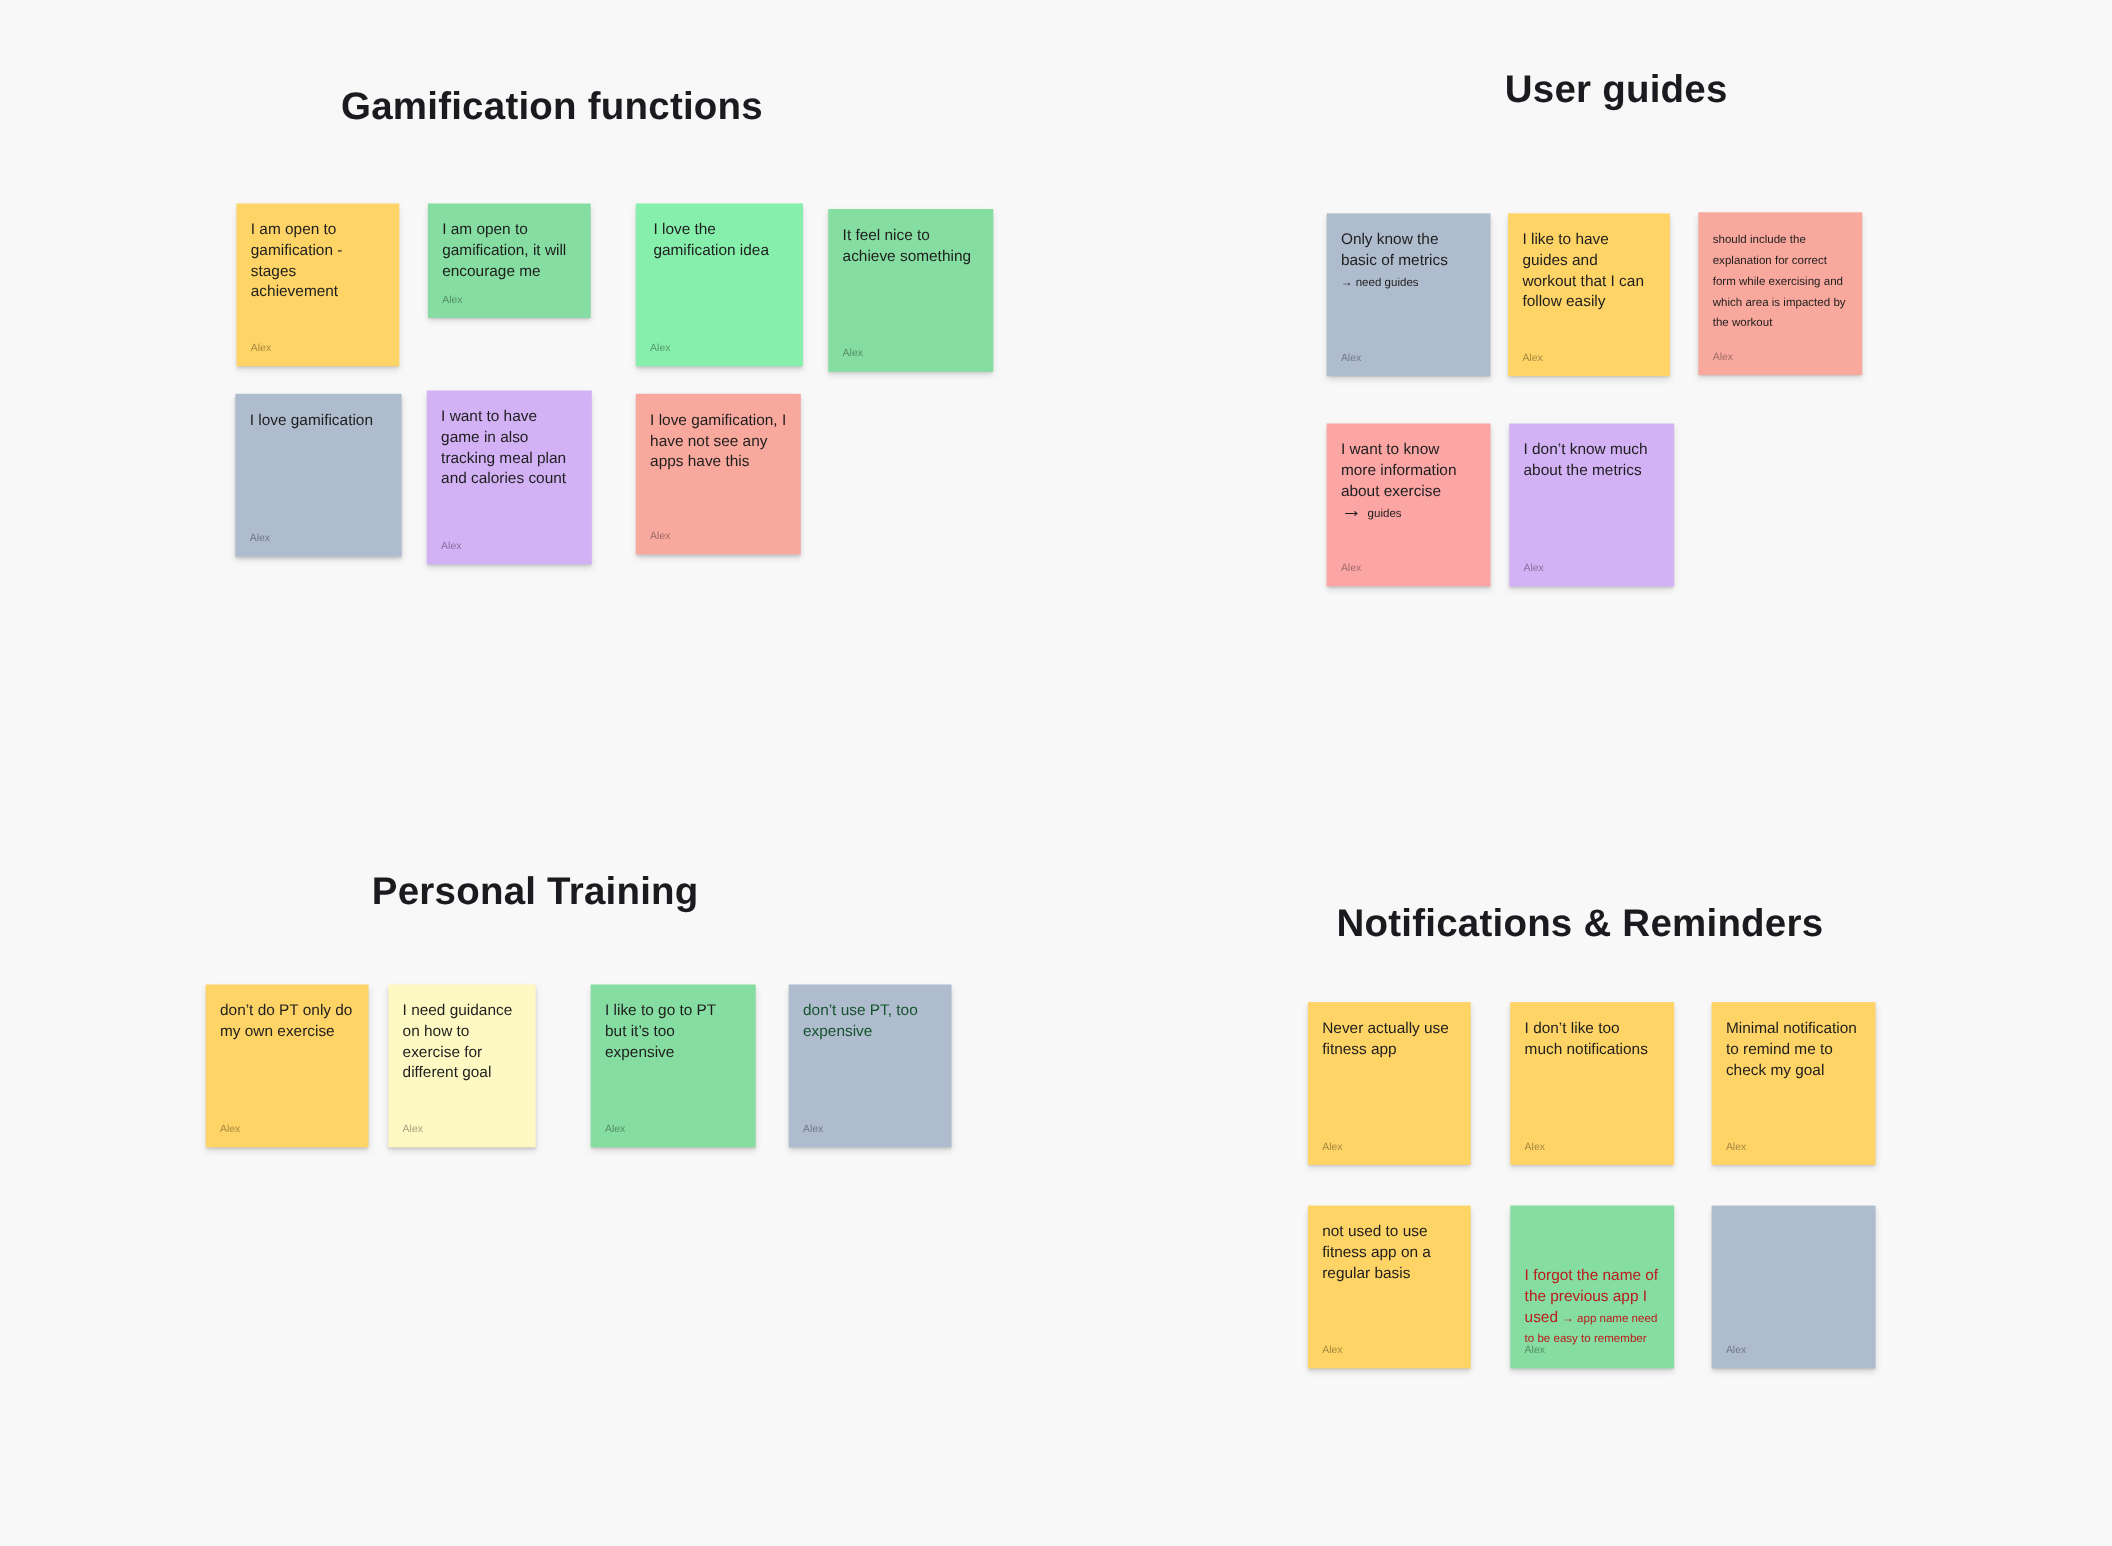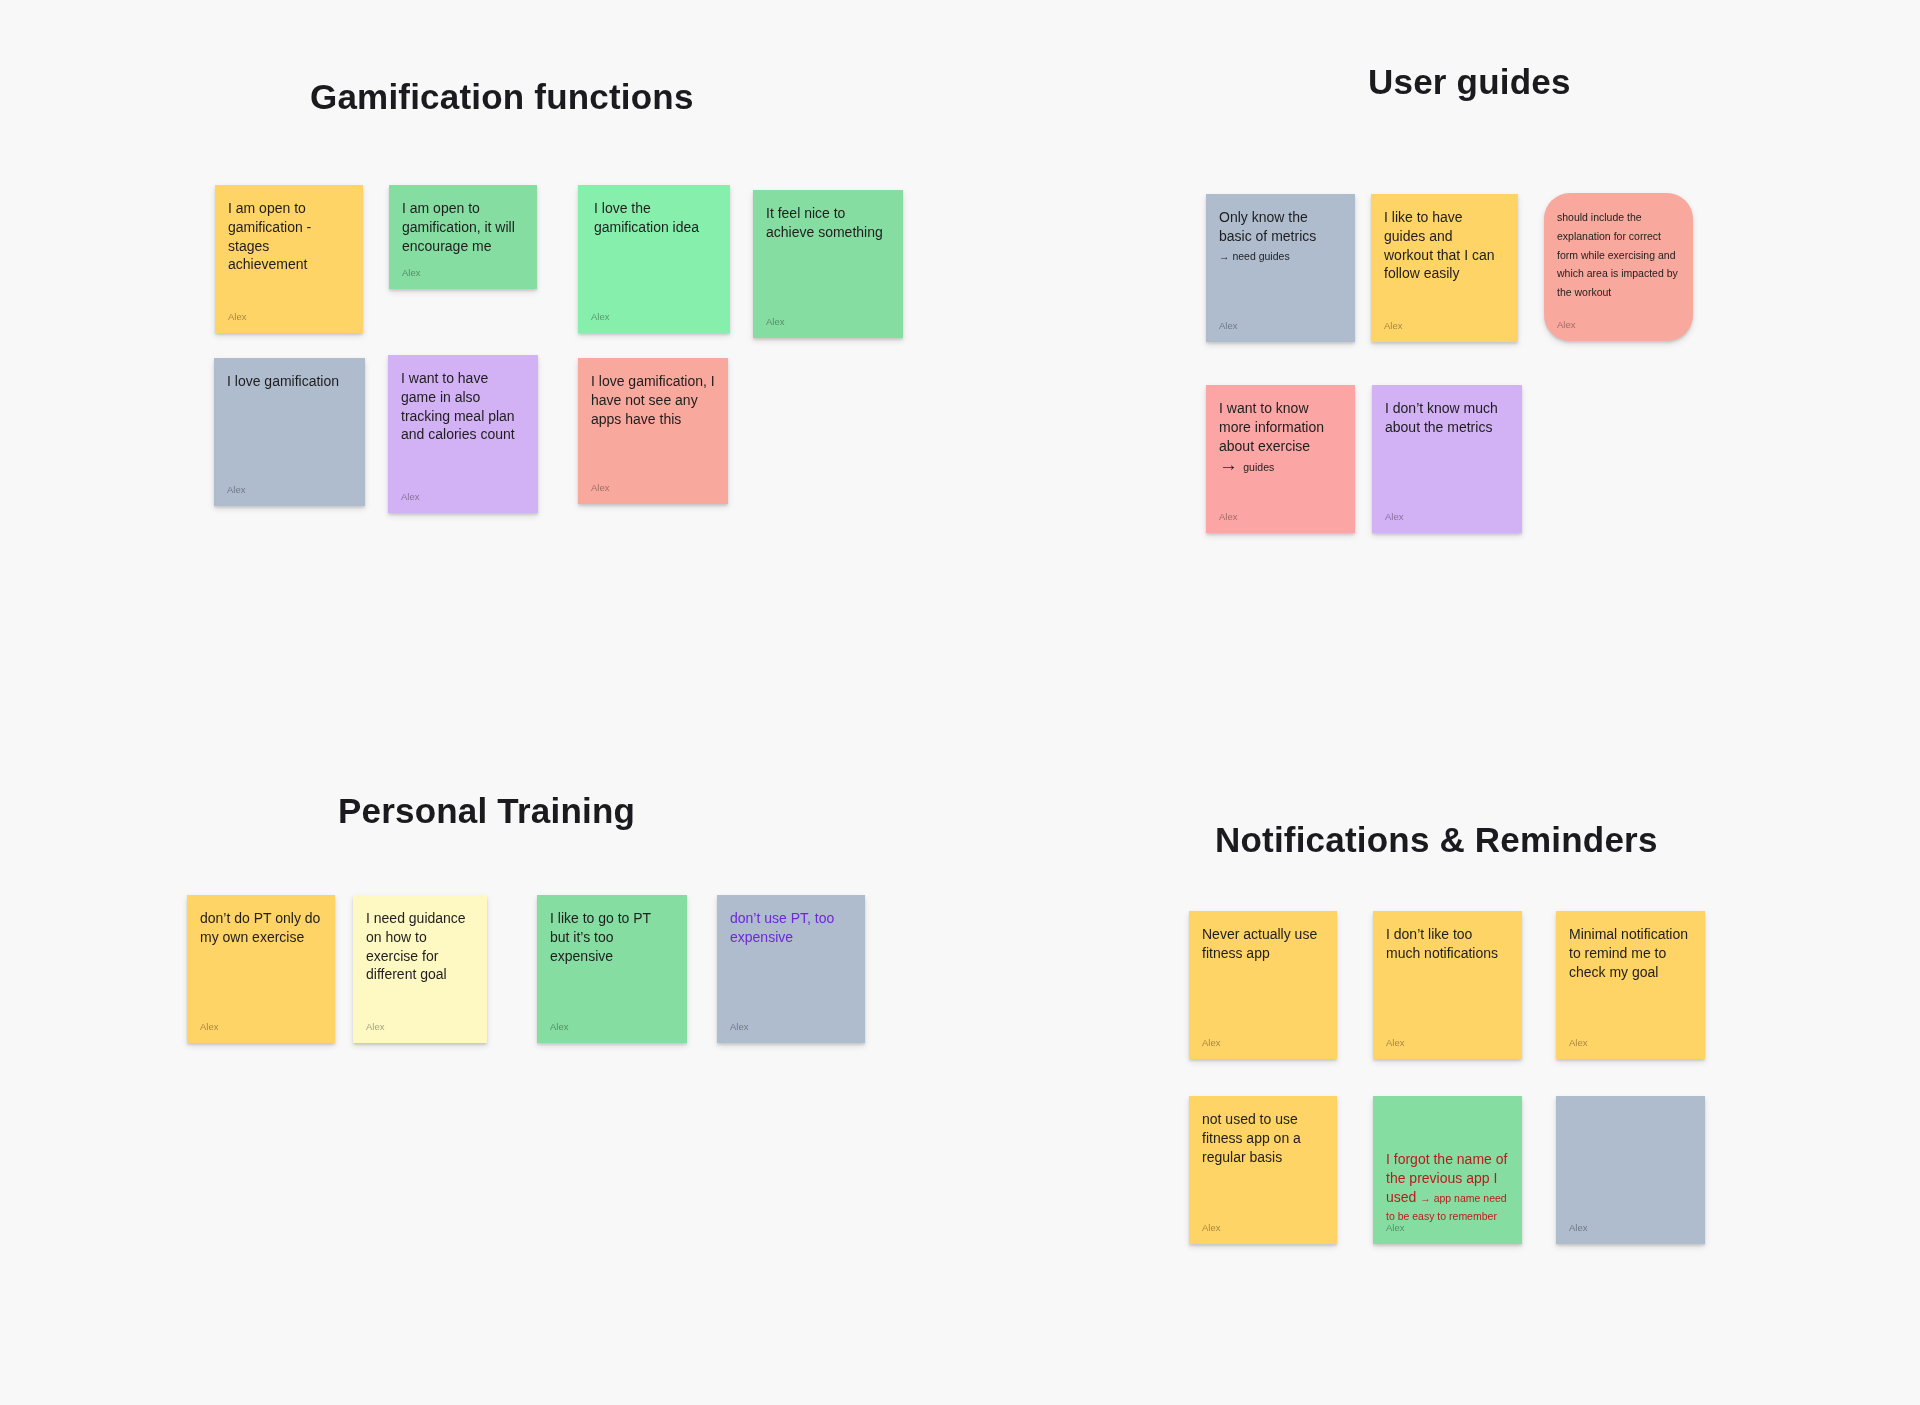--- a/index.html
+++ b/index.html
@@ -87,21 +87,21 @@
       <div class="note-author" style="color: rgba(0, 0, 0, 0.38);">Alex</div>
     </div>
     <div class="note" style="left: 1206px; top: 194px; width: 149px; height: 148px; background: rgb(175, 188, 206);">
       <div class="note-text" style="color: rgb(30, 30, 30);"><span class="seg-normal">Only know the basic of metrics</span><br><span class="seg-small">→ need guides</span></div>
       <div class="note-author" style="color: rgba(0, 0, 0, 0.38);">Alex</div>
     </div>
     <div class="note" style="left: 1371px; top: 194px; width: 147px; height: 148px; background: rgb(255, 212, 102);">
       <div class="note-text" style="color: rgb(30, 30, 30);"><span class="seg-normal">I like to have guides and workout that I can follow easily</span></div>
       <div class="note-author" style="color: rgba(0, 0, 0, 0.38);">Alex</div>
     </div>
-    <div class="note" style="left: 1544px; top: 193px; width: 149px; height: 148px; background: rgb(248, 168, 157); border-radius: 26px;">
+    <div class="note" style="left: 1544px; top: 193px; width: 149px; height: 148px; background: rgb(248, 168, 157);">
       <div class="note-text" style="color: rgb(30, 30, 30);"><span class="seg-small">should include the explanation for correct form while exercising and which area is impacted by the workout</span></div>
       <div class="note-author" style="color: rgba(0, 0, 0, 0.38);">Alex</div>
     </div>
     <div class="note" style="left: 1206px; top: 385px; width: 149px; height: 148px; background: #fca5a5;">
       <div class="note-text" style="color: rgb(30, 30, 30);"><span class="seg-normal">I want to know more information about exercise</span><br><span class="seg-arrow">→ </span><span class="seg-small">guides</span></div>
       <div class="note-author" style="color: rgba(0, 0, 0, 0.38);">Alex</div>
     </div>
     <div class="note" style="left: 1372px; top: 385px; width: 150px; height: 148px; background: rgb(210, 177, 245);">
       <div class="note-text" style="color: rgb(30, 30, 30);"><span class="seg-normal">I don’t know much about the metrics</span></div>
       <div class="note-author" style="color: rgba(0, 0, 0, 0.38);">Alex</div>
@@ -112,21 +112,21 @@
     </div>
     <div class="note" style="left: 353px; top: 895px; width: 134px; height: 148px; background: #fef9c3;">
       <div class="note-text" style="color: rgb(30, 30, 30);"><span class="seg-normal">I need guidance on how to exercise for different goal</span></div>
       <div class="note-author" style="color: rgba(0, 0, 0, 0.38);">Alex</div>
     </div>
     <div class="note" style="left: 537px; top: 895px; width: 150px; height: 148px; background: rgb(133, 221, 161);">
       <div class="note-text" style="color: rgb(30, 30, 30);"><span class="seg-normal">I like to go to PT but it’s too expensive</span></div>
       <div class="note-author" style="color: rgba(0, 0, 0, 0.38);">Alex</div>
     </div>
     <div class="note" style="left: 717px; top: 895px; width: 148px; height: 148px; background: rgb(175, 188, 206);">
-      <div class="note-text" style="color: #6d28d9;"><span class="seg-normal">don’t use PT, too expensive</span></div>
+      <div class="note-text" style="color: #14532d;"><span class="seg-normal">don’t use PT, too expensive</span></div>
       <div class="note-author" style="color: rgba(0, 0, 0, 0.38);">Alex</div>
     </div>
     <div class="note" style="left: 1189px; top: 911px; width: 148px; height: 148px; background: rgb(255, 212, 102);">
       <div class="note-text" style="color: rgb(30, 30, 30);"><span class="seg-normal">Never actually use fitness app</span></div>
       <div class="note-author" style="color: rgba(0, 0, 0, 0.38);">Alex</div>
     </div>
     <div class="note" style="left: 1373px; top: 911px; width: 149px; height: 148px; background: rgb(255, 212, 102);">
       <div class="note-text" style="color: rgb(30, 30, 30);"><span class="seg-normal">I don’t like too much notifications</span></div>
       <div class="note-author" style="color: rgba(0, 0, 0, 0.38);">Alex</div>
     </div>

